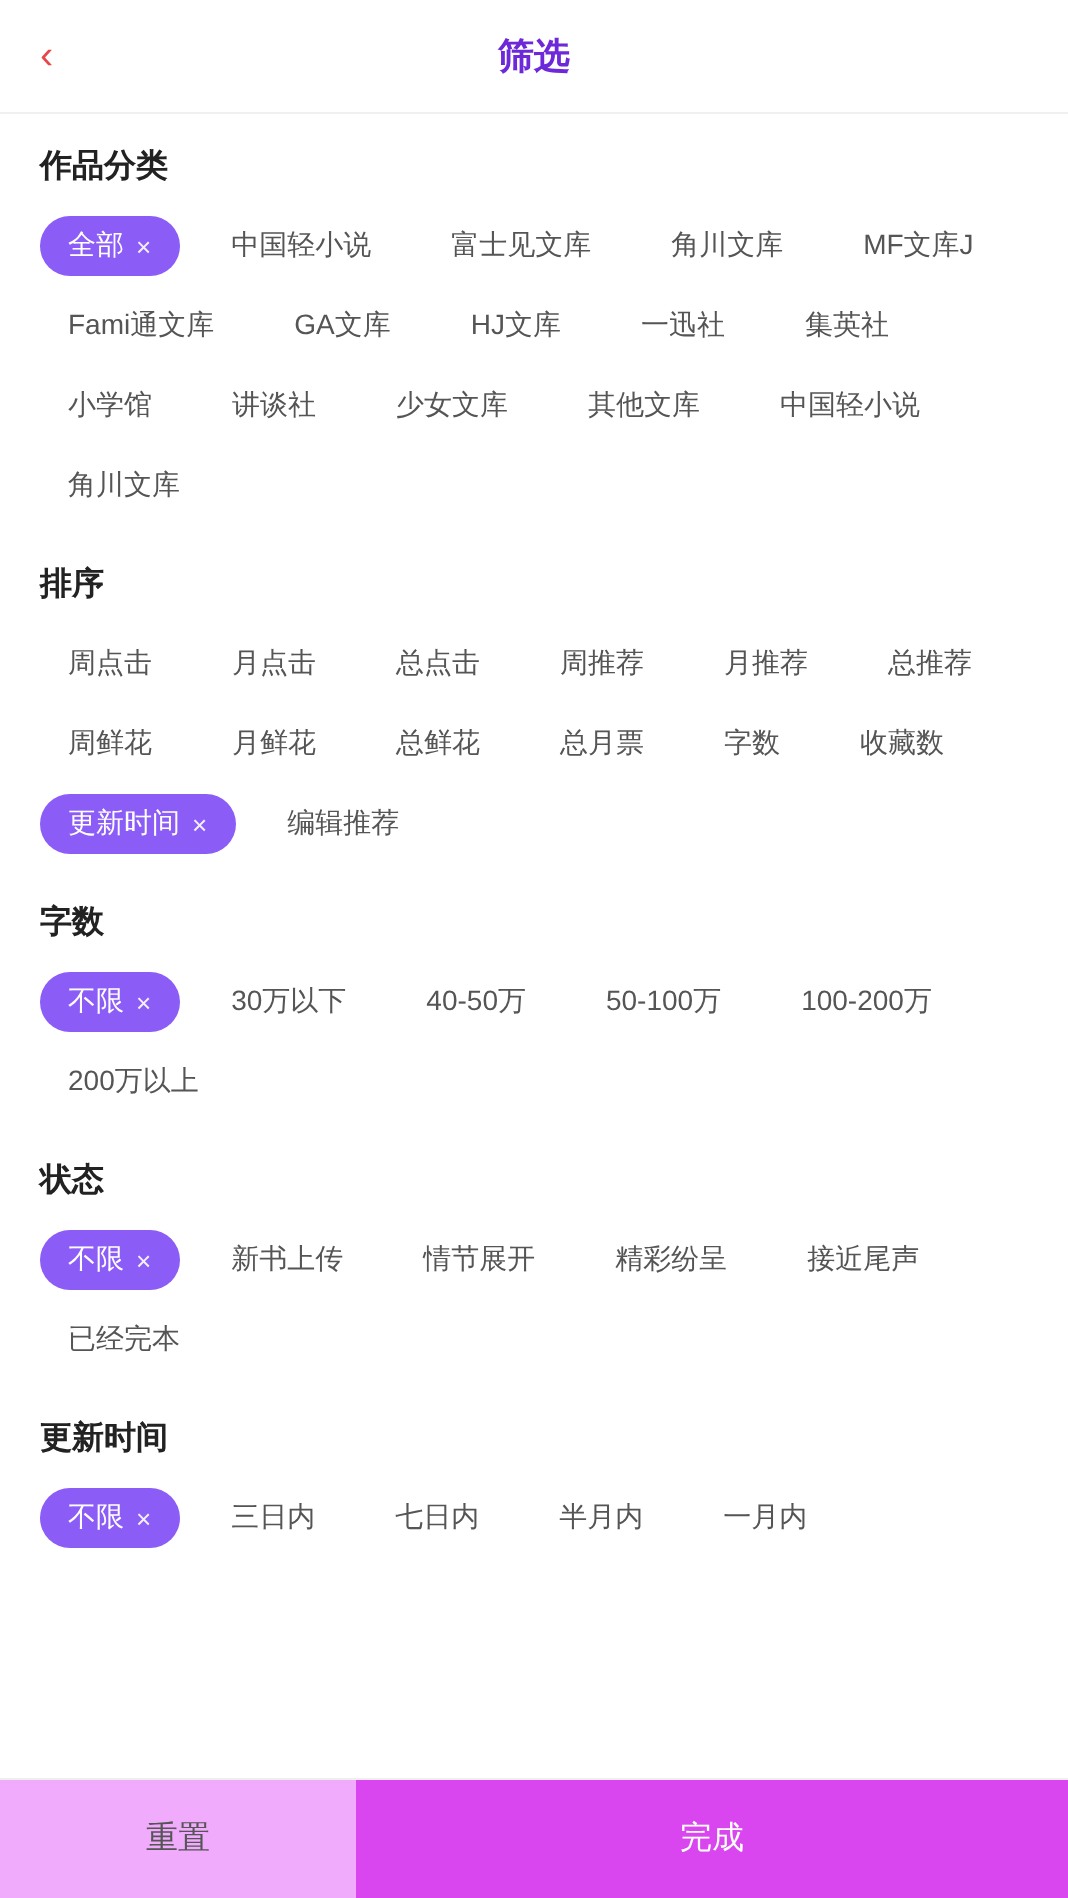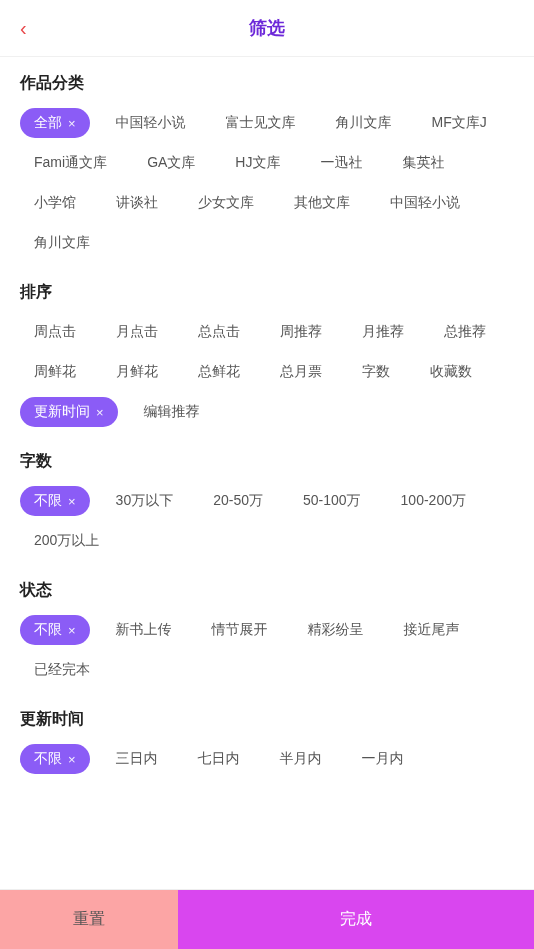--- a/index.html
+++ b/index.html
@@ -96,21 +96,21 @@
       border-top: 1px solid #eee;
       height: 60px;
     }
     .footer-reset {
       flex: 1;
       display: flex;
       align-items: center;
       justify-content: center;
       font-size: 16px;
       color: #555;
-      background: #fca5a5;
+      background: #f0abfc;
       cursor: pointer;
     }
     .footer-confirm {
       flex: 2;
       display: flex;
       align-items: center;
       justify-content: center;
       font-size: 16px;
       color: #fff;
       background: #d946ef;
@@ -234,21 +234,21 @@
         <div class="section-title">字数</div>
         <div class="tag-row">
           <div class="tag active">
             <span>不限</span>
             <span class="tag-close">×</span>
           </div>
           <div class="tag">
             <span>30万以下</span>
           </div>
           <div class="tag">
-            <span>20-50万</span>
+            <span>40-50万</span>
           </div>
           <div class="tag">
             <span>50-100万</span>
           </div>
           <div class="tag">
             <span>100-200万</span>
           </div>
           <div class="tag">
             <span>200万以上</span>
           </div>

